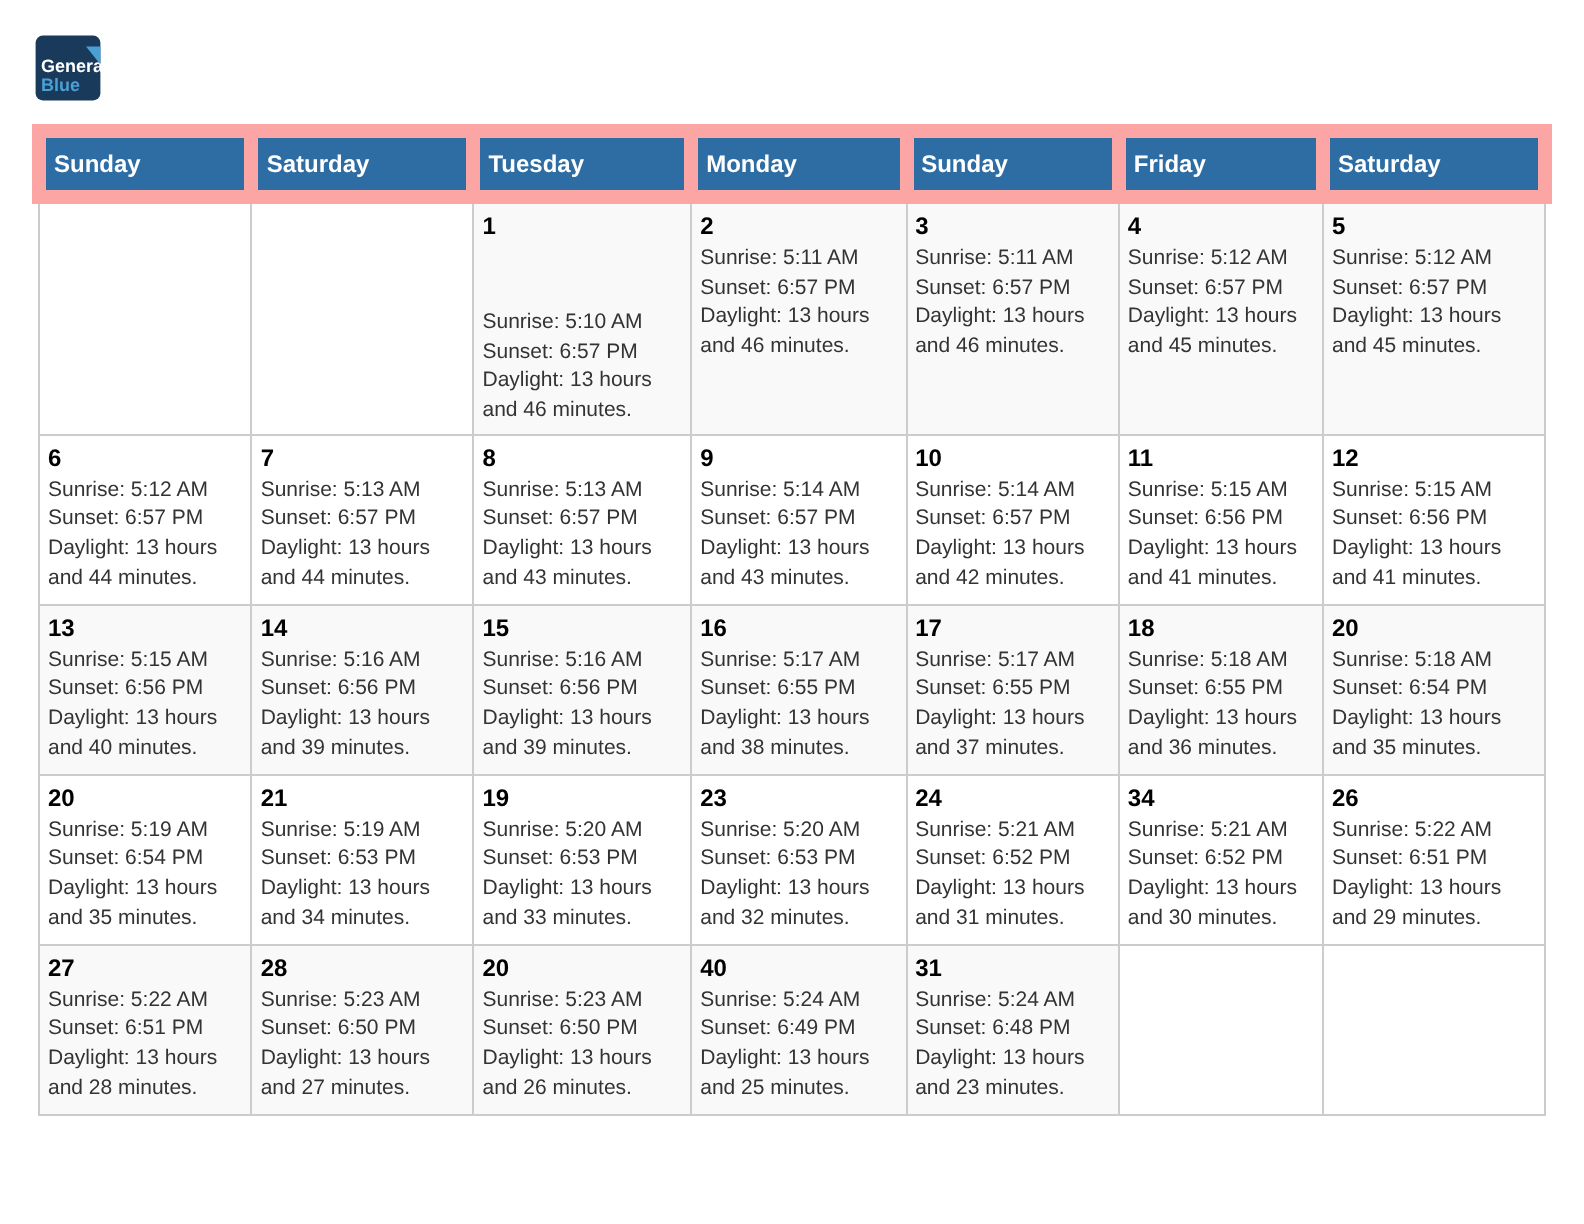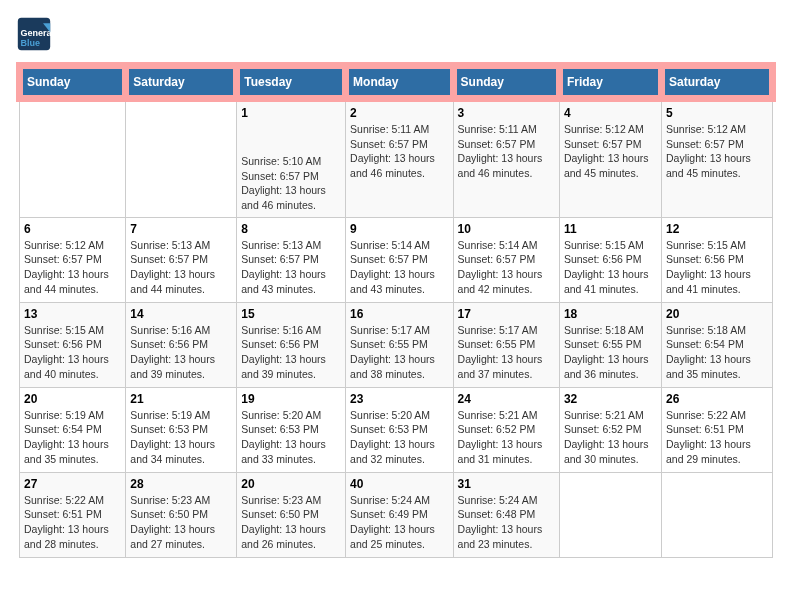--- a/index.html
+++ b/index.html
@@ -258,21 +258,21 @@
 Sunset: 6:53 PM
 Daylight: 13 hours and 32 minutes.</div>
         </td>
         <td>
           <span class="day-number">24</span>
           <div class="day-info" style="white-space: pre-line;">Sunrise: 5:21 AM
 Sunset: 6:52 PM
 Daylight: 13 hours and 31 minutes.</div>
         </td>
         <td>
-          <span class="day-number">32</span>
+          <span class="day-number">34</span>
           <div class="day-info" style="white-space: pre-line;">Sunrise: 5:21 AM
 Sunset: 6:52 PM
 Daylight: 13 hours and 30 minutes.</div>
         </td>
         <td>
           <span class="day-number">26</span>
           <div class="day-info" style="white-space: pre-line;">Sunrise: 5:22 AM
 Sunset: 6:51 PM
 Daylight: 13 hours and 29 minutes.</div>
         </td>

